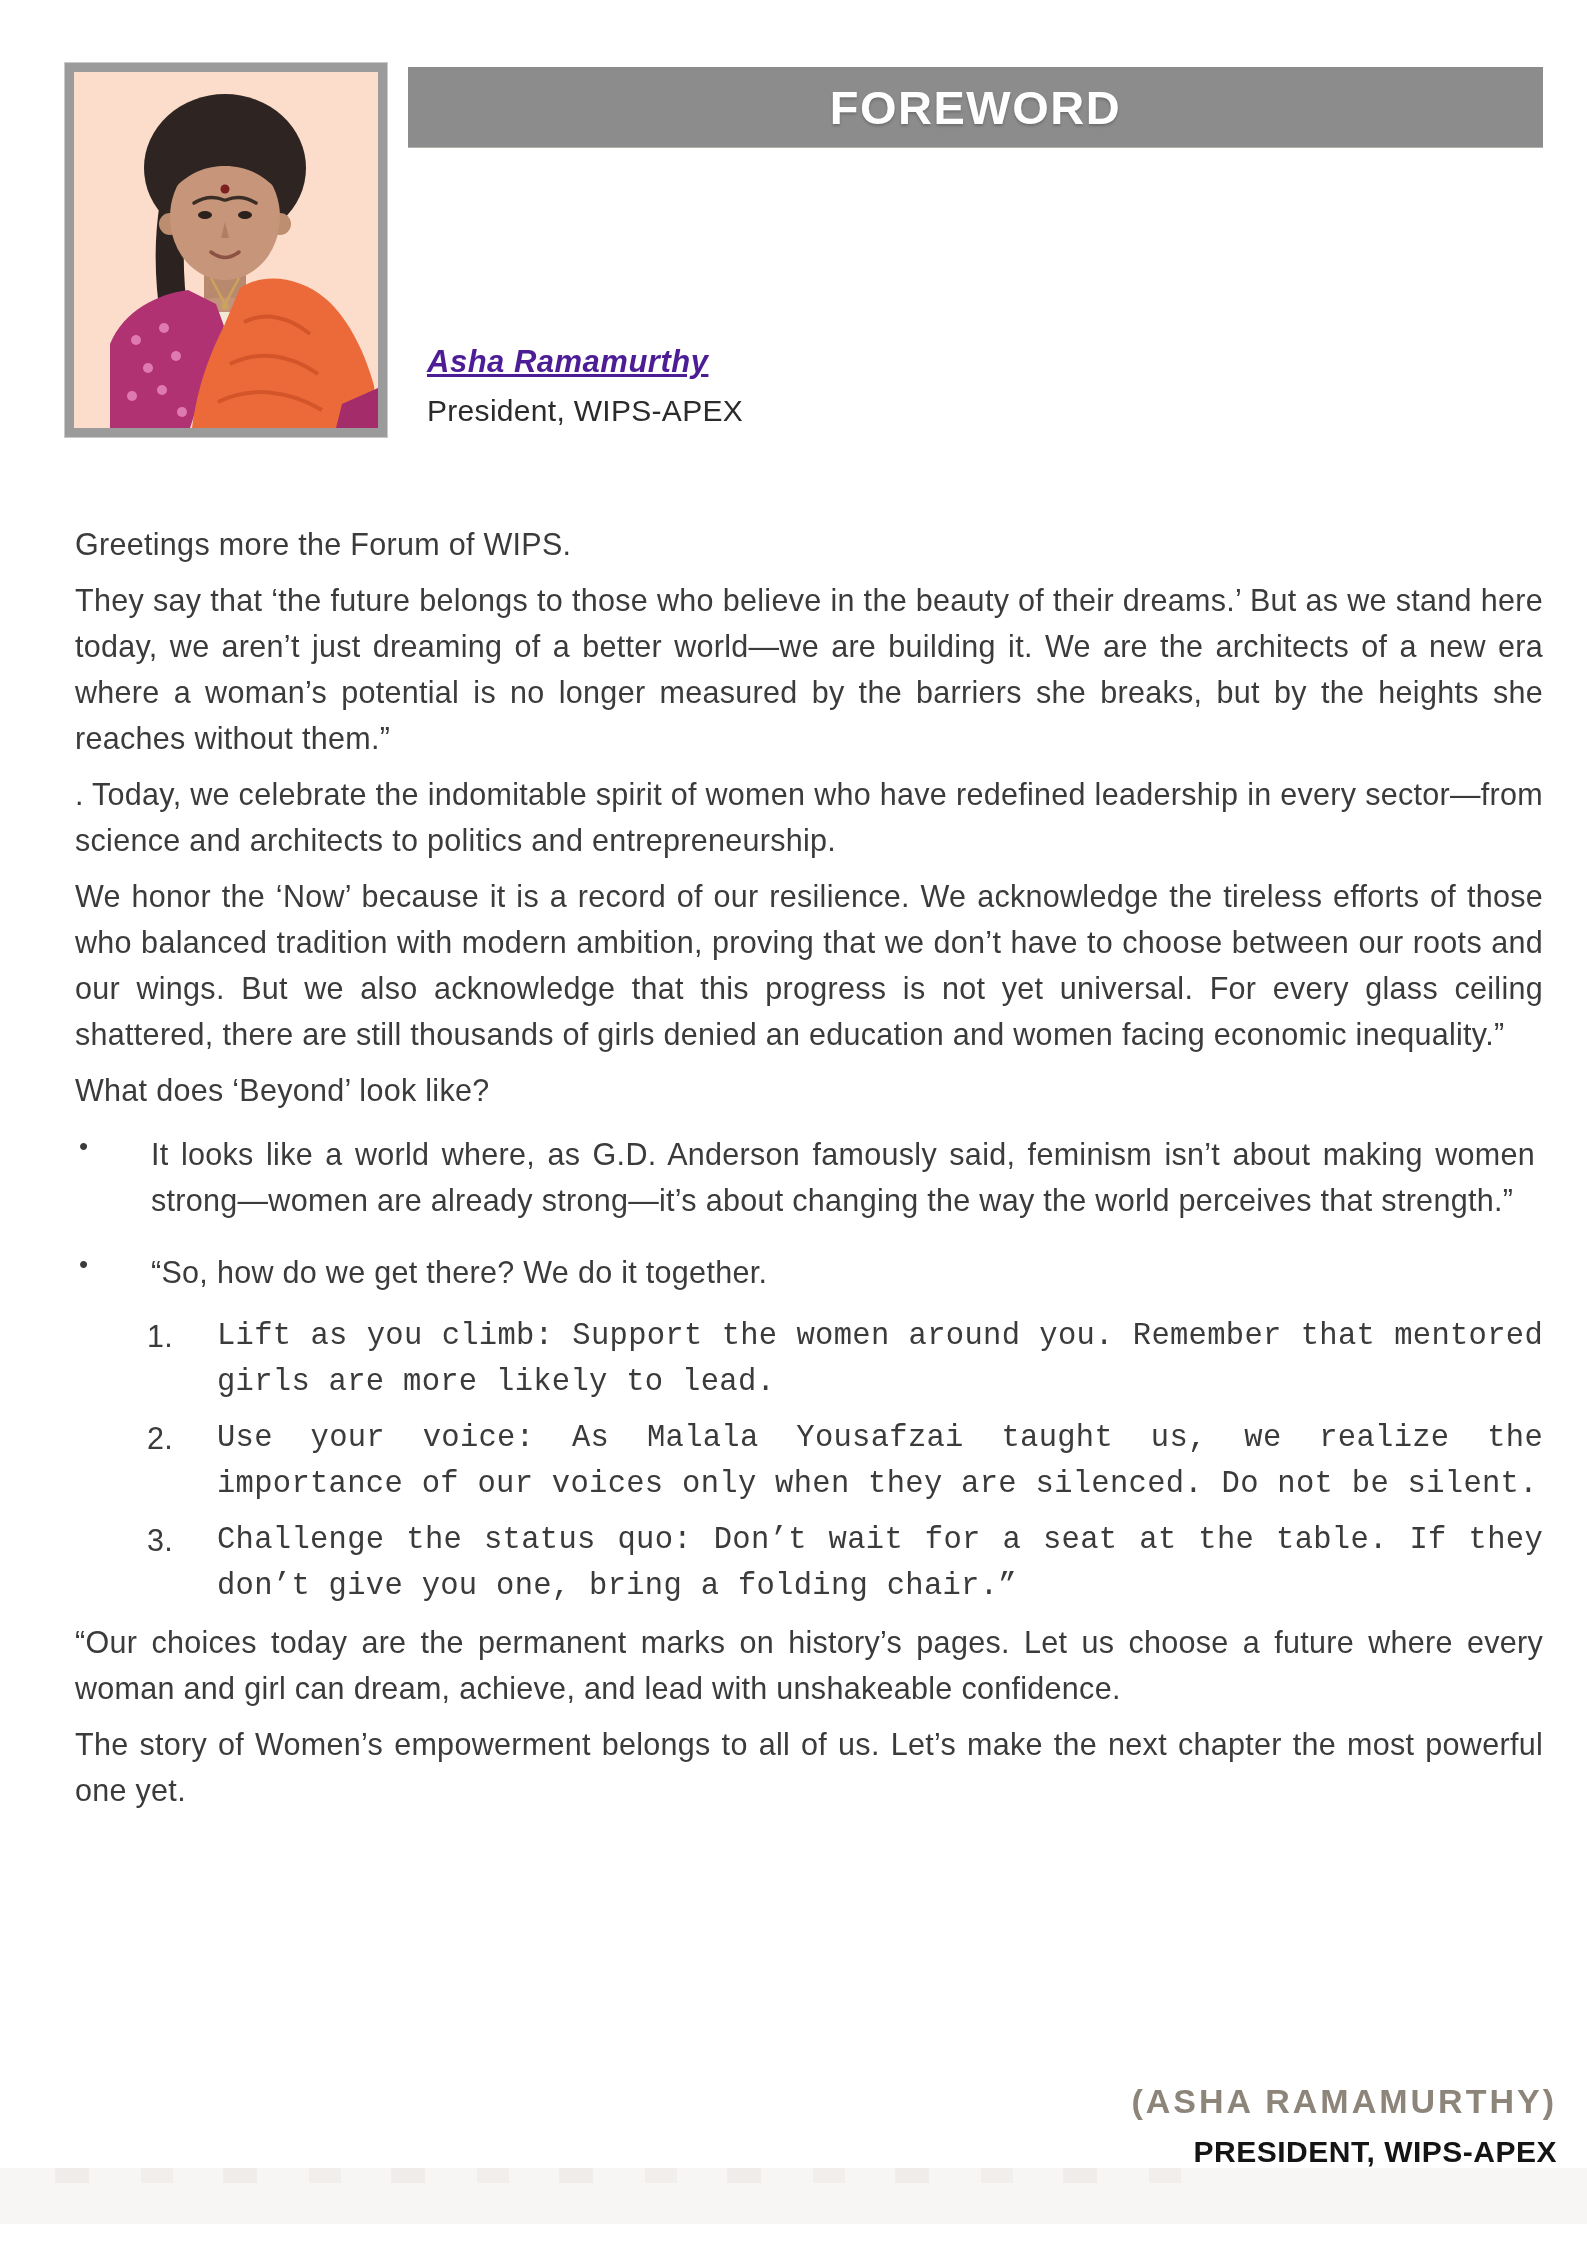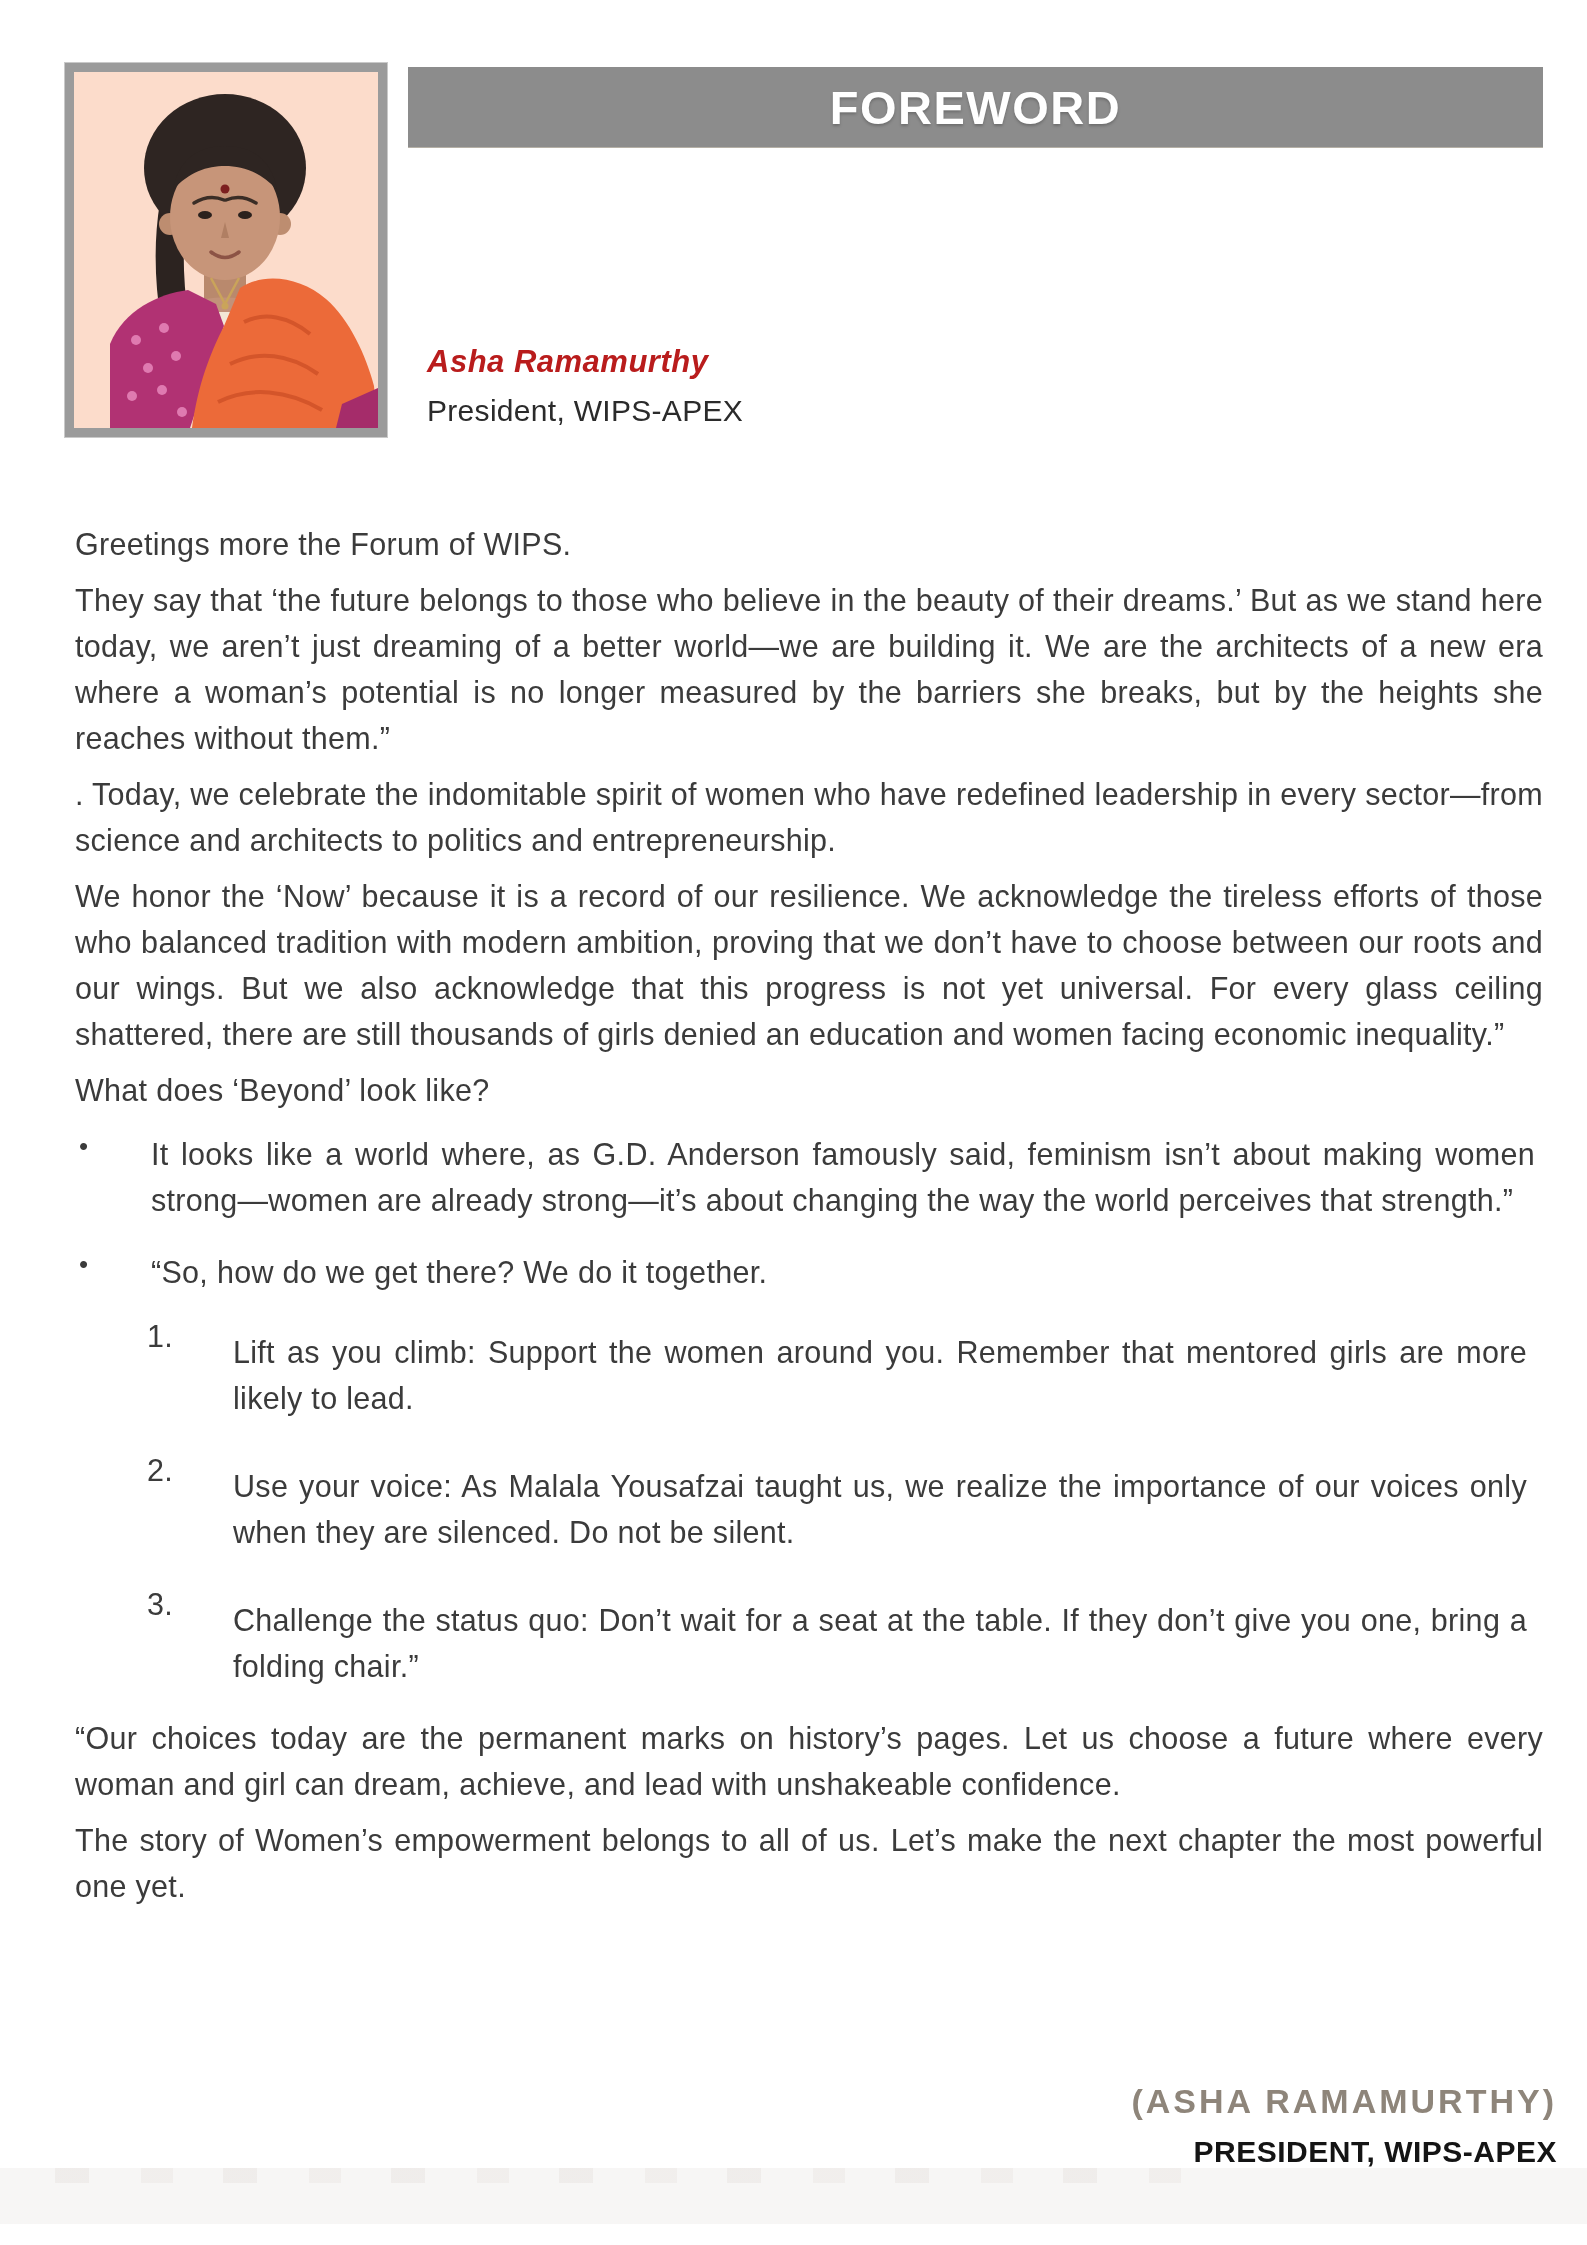--- a/index.html
+++ b/index.html
@@ -33,21 +33,21 @@
     margin:0;
     font-size:47px;font-weight:800;
     color:#ffffff;letter-spacing:1.5px;
     text-shadow:0 2px 3px rgba(0,0,0,0.22);
   }
   .author-block{
     position:absolute;left:427px;top:344px;
   }
   .author-name{
     font-size:31px;font-weight:700;font-style:italic;
-    color:#b91c1c;letter-spacing:0.5px;
+    color:#4c1d95;letter-spacing:0.5px;text-decoration:underline;
   }
   .author-title{
     margin-top:14px;
     font-size:30px;color:#2b2b2b;letter-spacing:0.3px;
   }
   
   .content{
     position:absolute;left:75px;top:521px;width:1468px;
     font-size:30.5px;line-height:46px;
     letter-spacing:0.3px;
@@ -60,21 +60,21 @@
     font-size:26px;line-height:46px;color:#3b3b3b;
     padding-left:4px;box-sizing:border-box;
     text-align:left;
   }
   .bullet-item p{flex:1;margin:8px;}
   .num-item{display:flex;margin:0 0 10px 0;padding-left:72px;}
   .num-marker{
     flex:0 0 70px;
     line-height:46px;color:#3b3b3b;
   }
-  .num-item p{flex:1;margin:16px;}
+  .num-item p{flex:1;margin:0;font-family:Liberation Mono, monospace;}
   
   .signature{
     position:absolute;right:36px;top:2082px;
     text-align:right;
   }
   .sig-name{
     font-size:34px;font-weight:700;
     letter-spacing:3px;color:#8e857a;
   }
   .sig-title{

